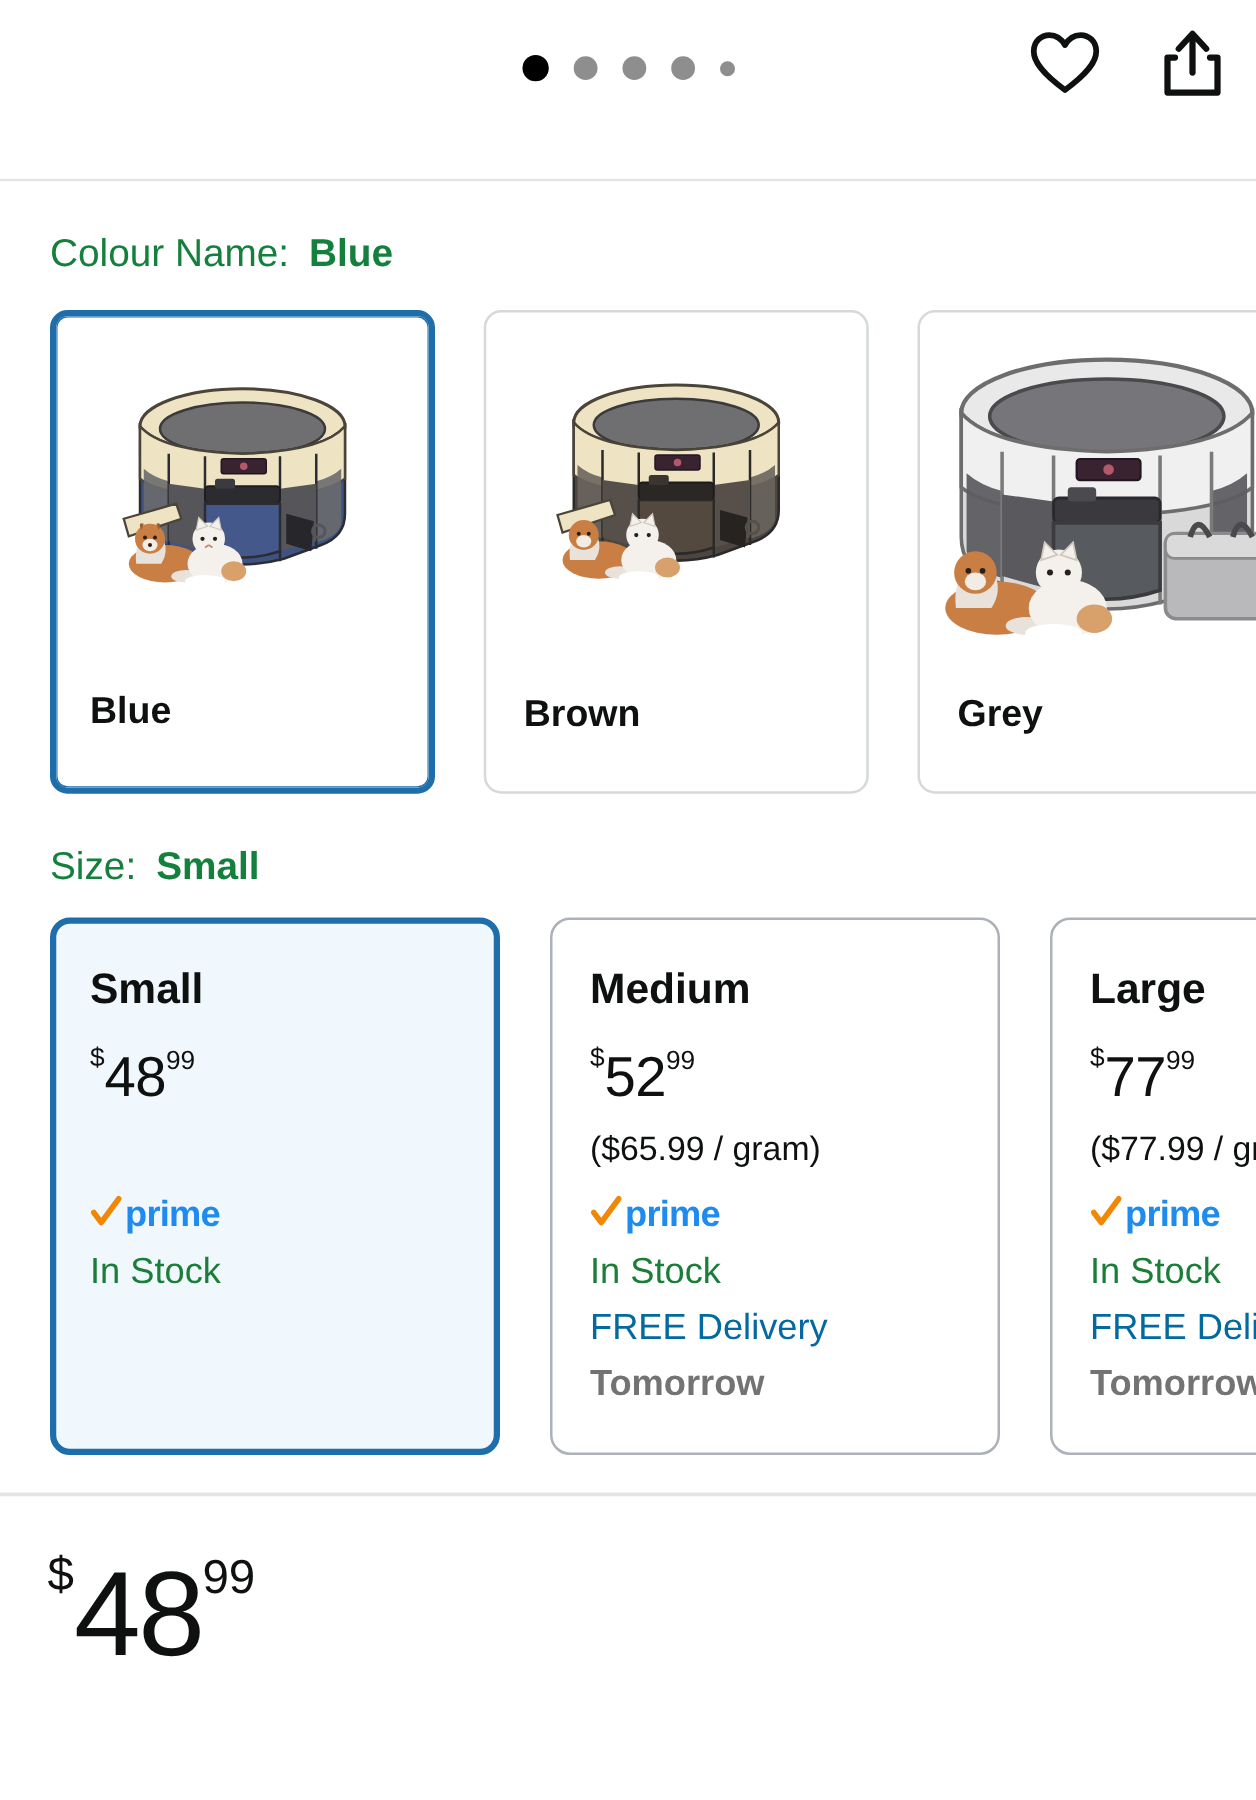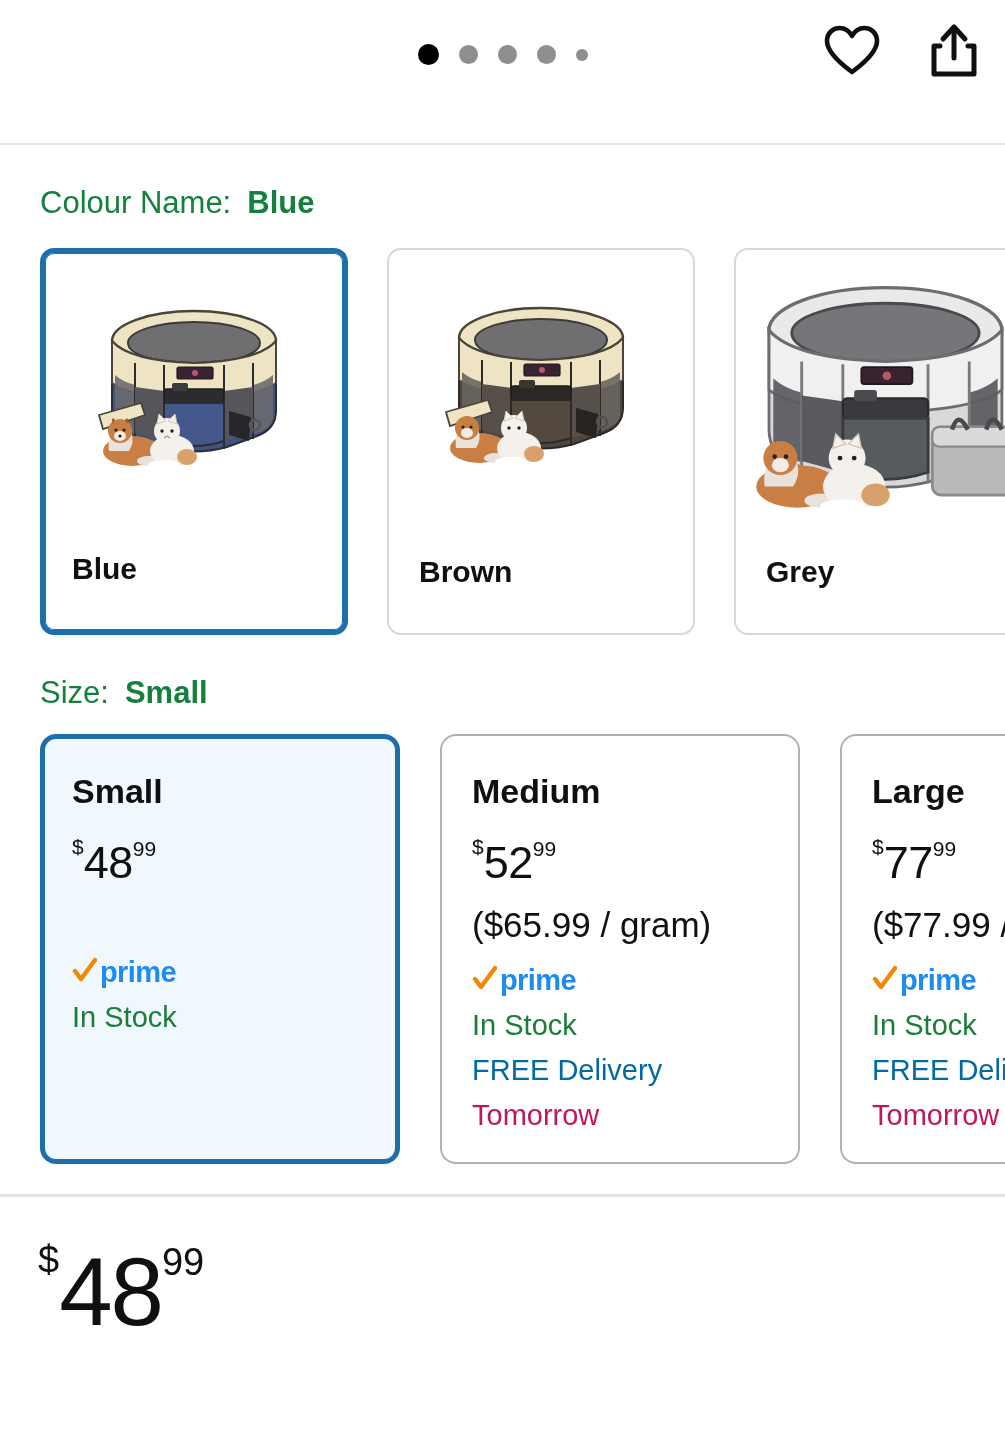--- a/index.html
+++ b/index.html
@@ -174,21 +174,21 @@
     font-size: 45px;
     font-weight: 400;
     letter-spacing: -0.5px;
   }
   .price .frac {
     font-size: 21px;
     vertical-align: 22px;
     font-weight: 400;
   }
   .unit-price {
-    font-size: 35px;
+    font-size: 27px;
     font-weight: 400;
     color: #0f1111;
     line-height: 1;
     margin-bottom: 22px;
     white-space: nowrap;
   }
   .spacer-unit { height: 49px; }
   .prime {
     display: flex;
     align-items: flex-end;
@@ -217,22 +217,22 @@
   .free-delivery {
     font-size: 29px;
     font-weight: 400;
     color: #0369a1;
     line-height: 1;
     margin-bottom: 16px;
     white-space: nowrap;
   }
   .delivery-date {
     font-size: 29px;
-    font-weight: 400;
-    color: #be185d;
+    font-weight: 700;
+    color: #737373;
     line-height: 1;
     white-space: nowrap;
   }
 
   
   .bottom-divider {
     margin-top: 30px;
     border-top: 3px solid #e3e4e6;
   }
   .bottom-price {

